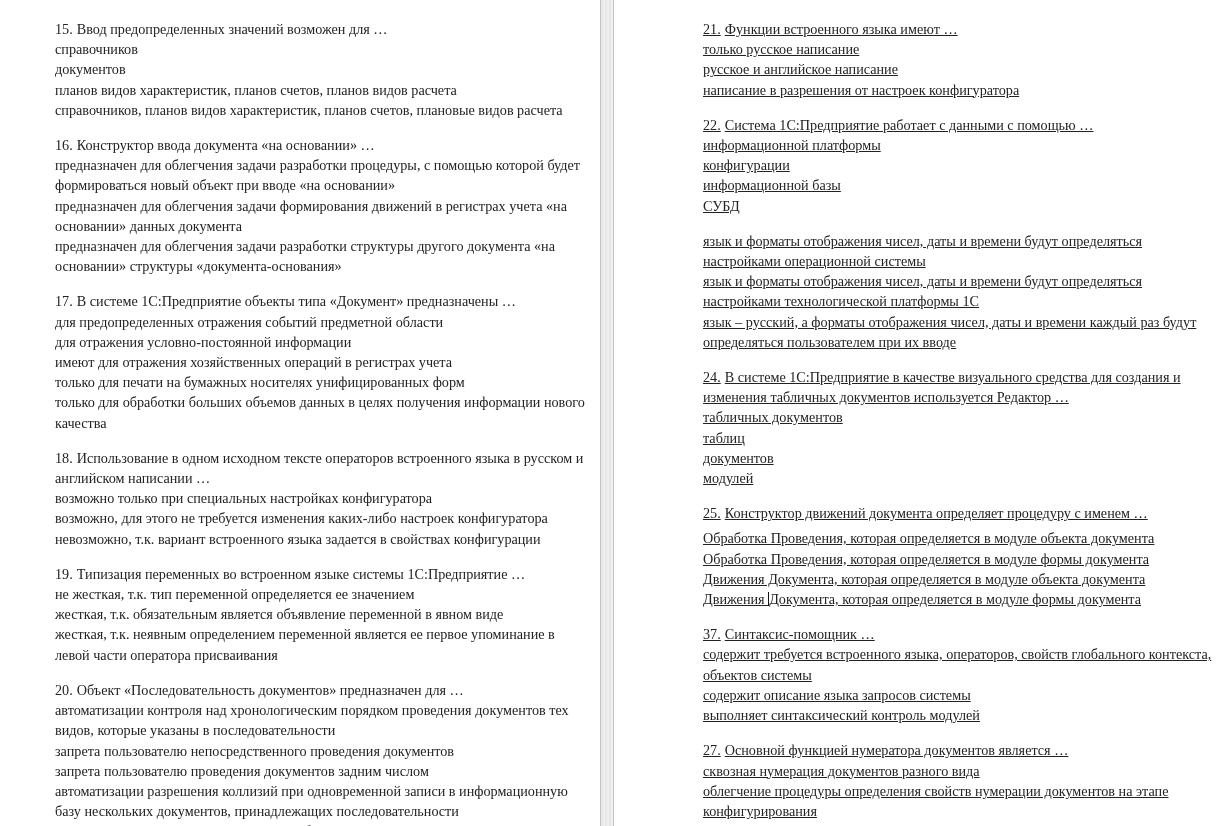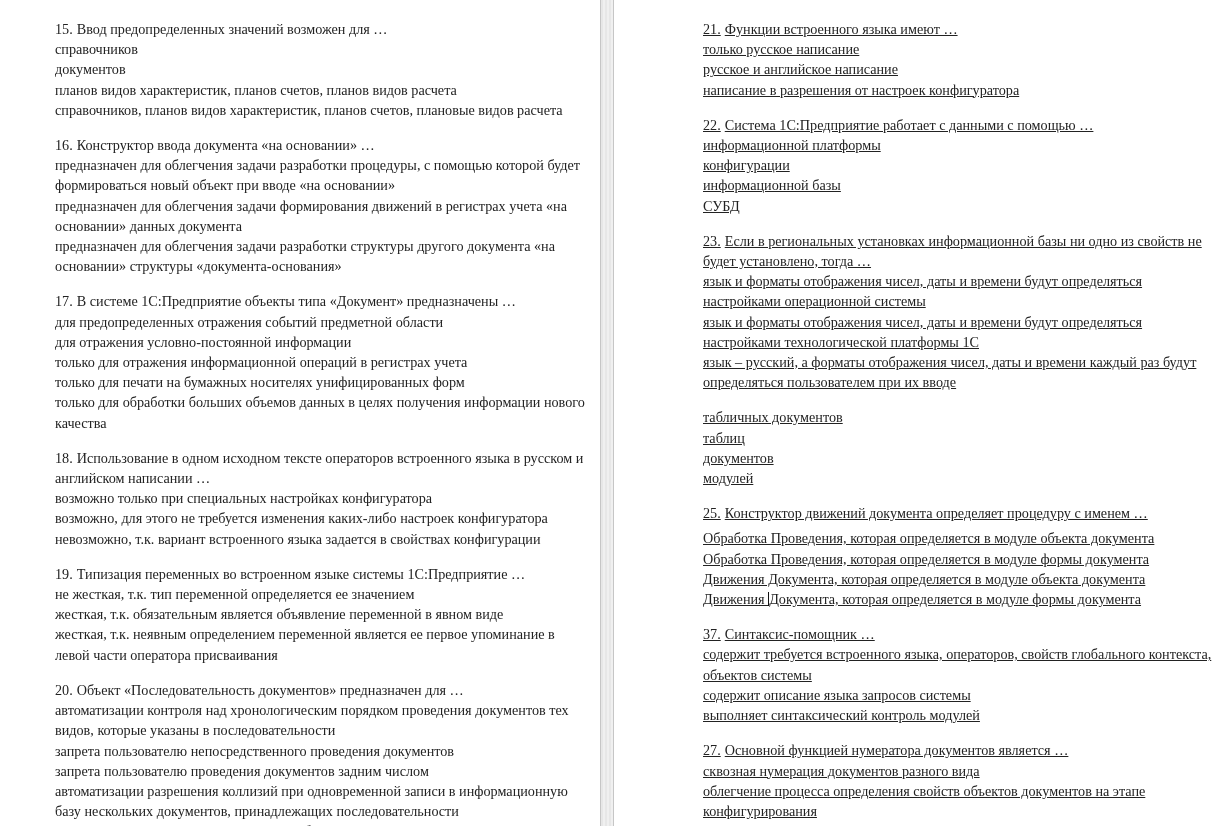--- a/index.html
+++ b/index.html
@@ -49,21 +49,21 @@
         <div class="question">
           <p class="stem"><span class="num">16.</span><span>Конструктор ввода документа «на основании» …</span></p>
           <p class="option">предназначен для облегчения задачи разработки процедуры, с помощью которой будет формироваться новый объект при вводе «на основании»</p>
           <p class="option">предназначен для облегчения задачи формирования движений в регистрах учета «на основании» данных документа</p>
           <p class="option">предназначен для облегчения задачи разработки структуры другого документа «на основании» структуры «документа-основания»</p>
         </div>
         <div class="question">
           <p class="stem"><span class="num">17.</span><span>В системе 1С:Предприятие объекты типа «Документ» предназначены …</span></p>
           <p class="option">для предопределенных отражения событий предметной области</p>
           <p class="option">для отражения условно-постоянной информации</p>
-          <p class="option">только для отражения информационной операций в регистрах учета</p>
+          <p class="option">имеют для отражения хозяйственных операций в регистрах учета</p>
           <p class="option">только для печати на бумажных носителях унифицированных форм</p>
           <p class="option">только для обработки больших объемов данных в целях получения информации нового качества</p>
         </div>
         <div class="question">
           <p class="stem"><span class="num">18.</span><span>Использование в одном исходном тексте операторов встроенного языка в русском и английском написании …</span></p>
           <p class="option">возможно только при специальных настройках конфигуратора</p>
           <p class="option">возможно, для этого не требуется изменения каких-либо настроек конфигуратора</p>
           <p class="option">невозможно, т.к. вариант встроенного языка задается в свойствах конфигурации</p>
         </div>
         <div class="question">
@@ -92,26 +92,26 @@
           <p class="option">написание в разрешения от настроек конфигуратора</p>
         </div>
         <div class="question">
           <p class="stem"><span class="num">22.</span><span>Система 1С:Предприятие работает с данными с помощью …</span></p>
           <p class="option">информационной платформы</p>
           <p class="option">конфигурации</p>
           <p class="option">информационной базы</p>
           <p class="option">СУБД</p>
         </div>
         <div class="question">
-          <p class="stem"><span class="num">23.</span><span>Если в региональных установках информационной базы ни одно из свойств не будет установлено, тогда …</span></p>
           <p class="option">язык и форматы отображения чисел, даты и времени будут определяться настройками операционной системы</p>
           <p class="option">язык и форматы отображения чисел, даты и времени будут определяться настройками технологической платформы 1С</p>
           <p class="option">язык – русский, а форматы отображения чисел, даты и времени каждый раз будут определяться пользователем при их вводе</p>
         </div>
         <div class="question">
+          <p class="stem"><span class="num">24.</span><span>В системе 1С:Предприятие в качестве визуального средства для создания и изменения табличных документов используется Редактор …</span></p>
           <p class="option">табличных документов</p>
           <p class="option">таблиц</p>
           <p class="option">документов</p>
           <p class="option">модулей</p>
         </div>
         <div class="question">
           <p class="stem stem-gap"><span class="num">25.</span><span>Конструктор движений документа определяет процедуру с именем …</span></p>
           <p class="option">Обработка Проведения, которая определяется в модуле объекта документа</p>
           <p class="option">Обработка Проведения, которая определяется в модуле формы документа</p>
           <p class="option">Движения Документа, которая определяется в модуле объекта документа</p>
@@ -119,17 +119,17 @@
         </div>
         <div class="question">
           <p class="stem"><span class="num">37.</span><span>Синтаксис-помощник …</span></p>
           <p class="option">содержит требуется встроенного языка, операторов, свойств глобального контекста, объектов системы</p>
           <p class="option">содержит описание языка запросов системы</p>
           <p class="option">выполняет синтаксический контроль модулей</p>
         </div>
         <div class="question">
           <p class="stem"><span class="num">27.</span><span>Основной функцией нумератора документов является …</span></p>
           <p class="option">сквозная нумерация документов разного вида</p>
-          <p class="option">облегчение процесса определения свойств объектов документов на этапе конфигурирования</p>
+          <p class="option">облегчение процедуры определения свойств нумерации документов на этапе конфигурирования</p>
         </div>
       </div>
   </section>
 </div>
 
 </body></html>

